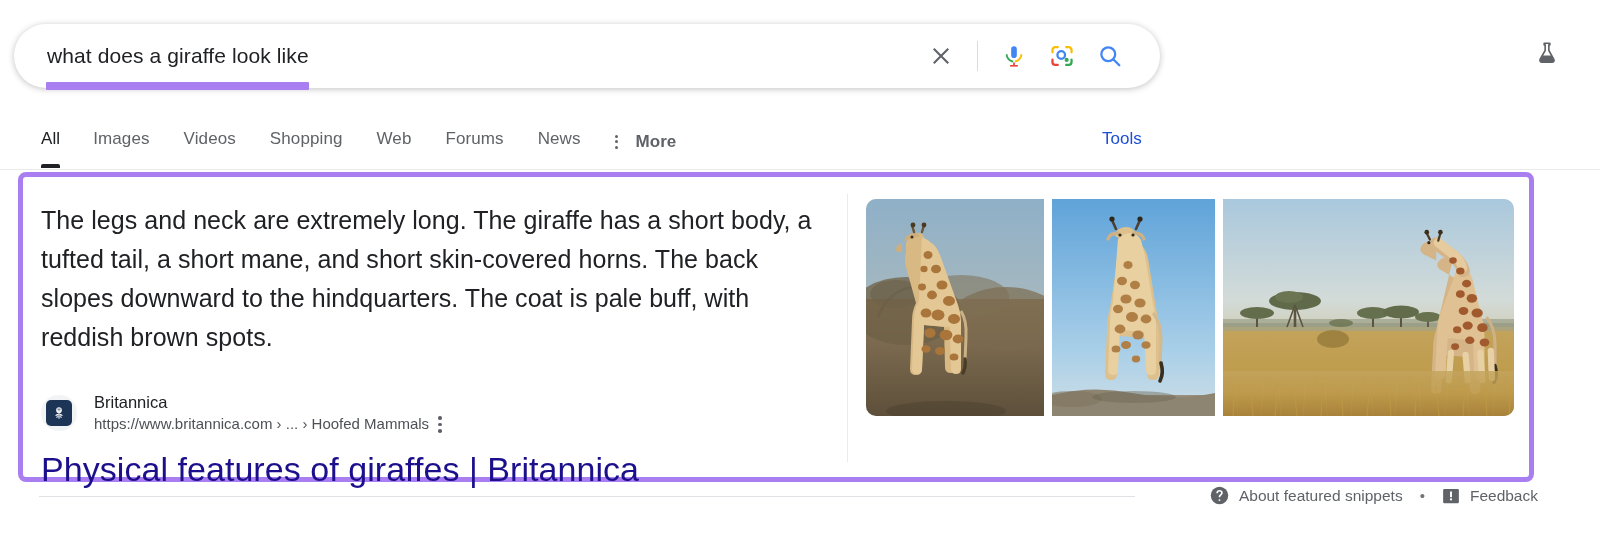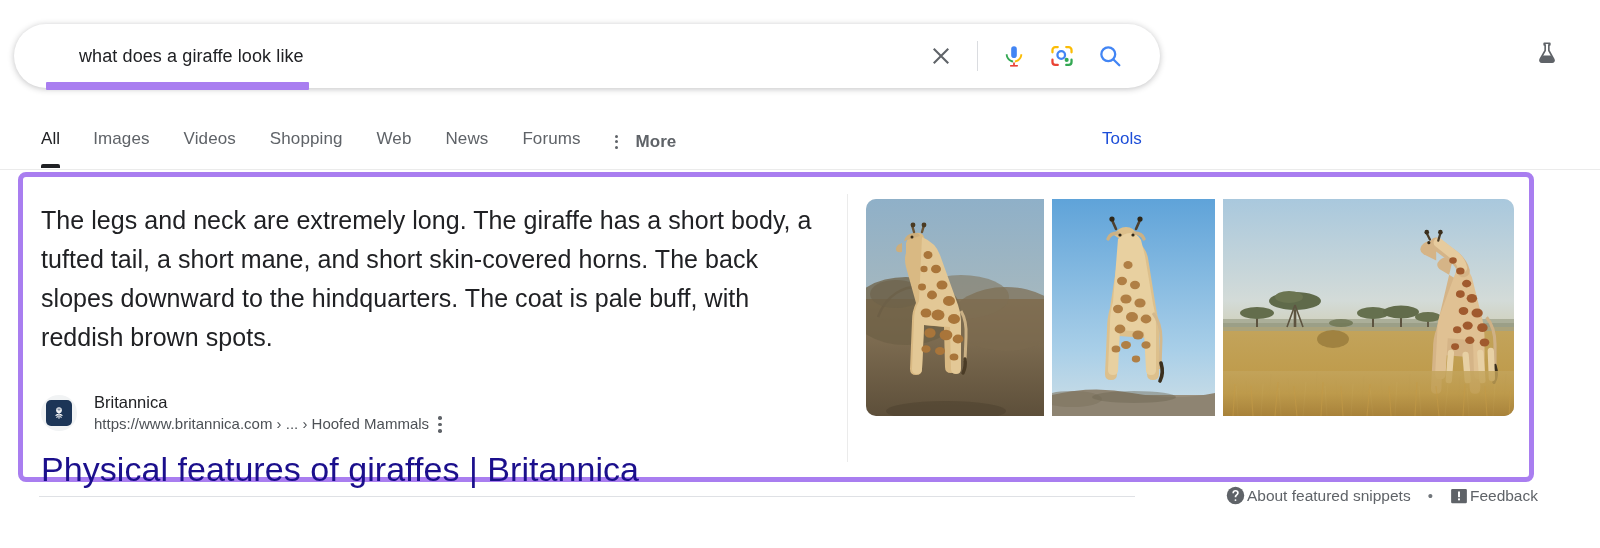--- a/index.html
+++ b/index.html
@@ -38,26 +38,25 @@
     flex: 1;
     padding-left: 31px;
     display: flex;
     align-items: center;
     height: 100%;
   }
   .search-input {
     border: none;
     outline: none;
     font-family: "Liberation Sans", "DejaVu Sans", sans-serif;
-    font-size: 18px;
+    font-size: 21px;
     color: #202124;
     width: 100%;
     background: transparent;
     letter-spacing: 0.1px;
-    margin-left: 32px;
   }
   .search-underline {
     position: absolute;
     left: 46px;
     top: 82px;
     width: 263px;
     height: 8px;
     background: #a97ef0;
     border-radius: 1px;
   }
@@ -323,21 +322,21 @@
     top: 486px;
     display: flex;
     align-items: center;
     gap: 0px;
     font-size: 15.5px;
     color: #5f6368;
   }
   .footer-link {
     display: flex;
     align-items: center;
-    gap: 2px;
+    gap: 10px;
     cursor: pointer;
   }
   .footer-sep {
     margin: 0 17px;
     color: #70757a;
     font-size: 15px;
     line-height: 1;
   }
   .help-icon {
     width: 19px; height: 19px; display:block;
@@ -408,22 +407,22 @@
 </div>
 
 <div class="navbar">
   <div class="nav-inner">
     <div class="nav-items">
       <div class="nav-item active">All</div>
       <div class="nav-item">Images</div>
       <div class="nav-item">Videos</div>
       <div class="nav-item">Shopping</div>
       <div class="nav-item">Web</div>
+      <div class="nav-item">Forums</div>
       <div class="nav-item">News</div>
-      <div class="nav-item">Forums</div>
       <div class="nav-more">
         <span class="dots-v">
             <i></i>
             <i></i>
             <i></i>
           </span>
         <span>More</span>
       </div>
     </div>
     <div class="nav-tools">Tools</div>

